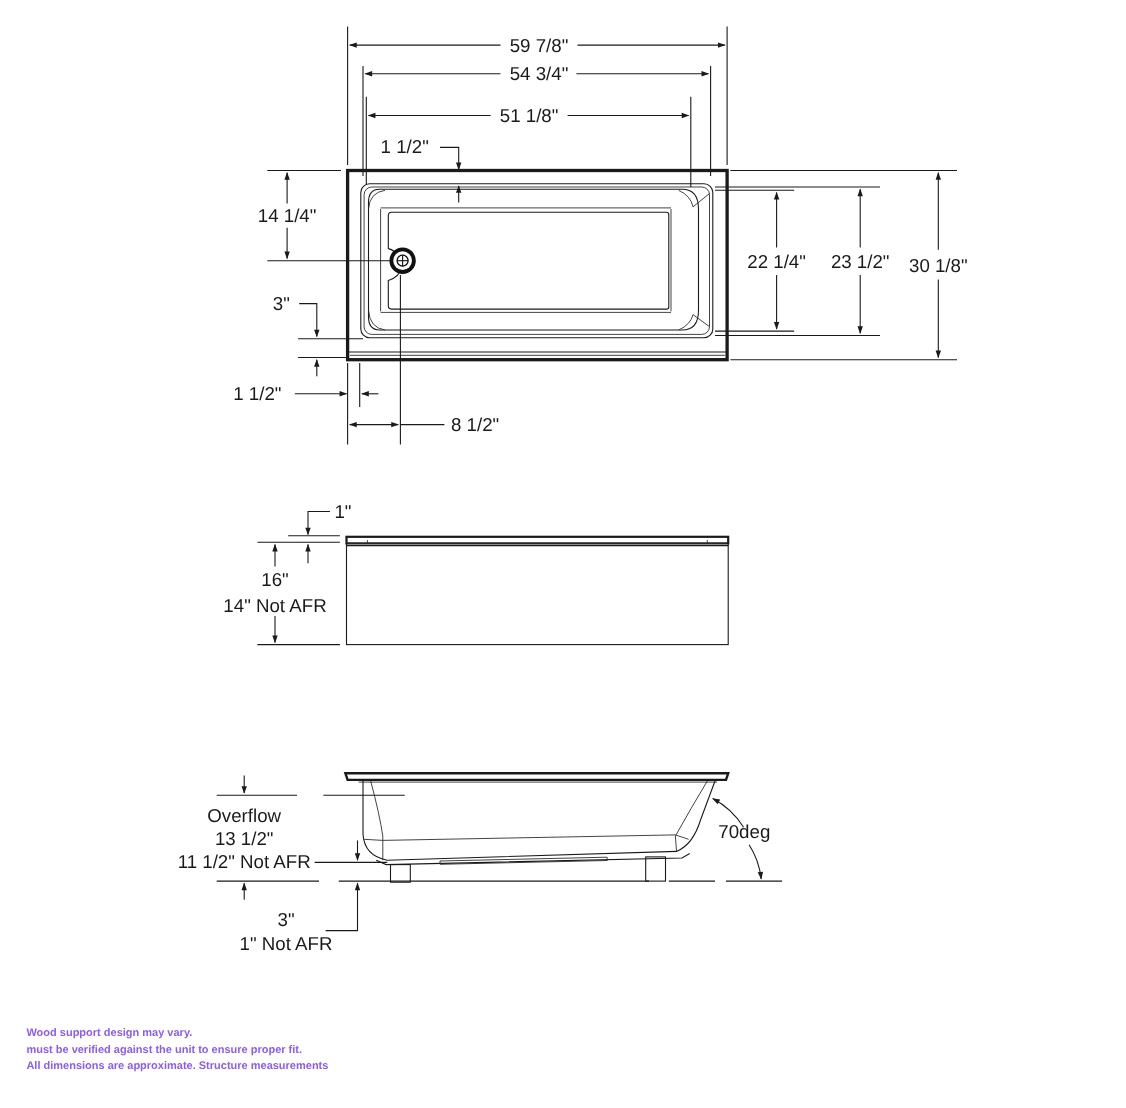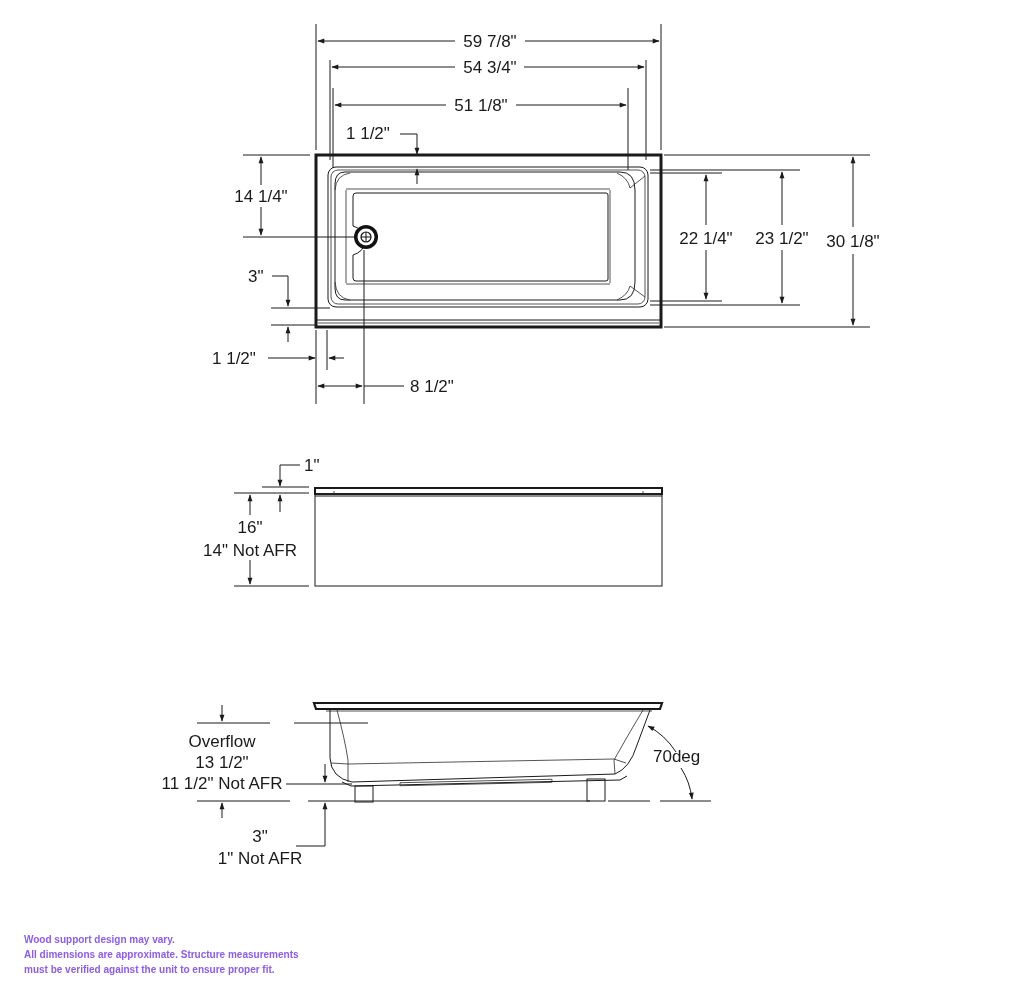--- a/index.html
+++ b/index.html
@@ -173,15 +173,15 @@
     <text class="dim" x="260" y="864" text-anchor="middle">1" Not AFR</text>
 
     <path class="ln" d="M676,752 Q665,735 648,726" marker-end="url(#ar)"></path>
     <path class="ln" d="M681,768 Q690,782 692,799" marker-end="url(#ar)"></path>
     <text class="dim" x="653" y="762">70deg</text>
   </g>
 </svg>
 
 <div class="notes">
   <div>Wood support design may vary.</div>
+  <div>must be verified against the unit to ensure proper fit.</div>
   <div>All dimensions are approximate. Structure measurements</div>
-  <div>must be verified against the unit to ensure proper fit.</div>
 </div>
 
 </body></html>

